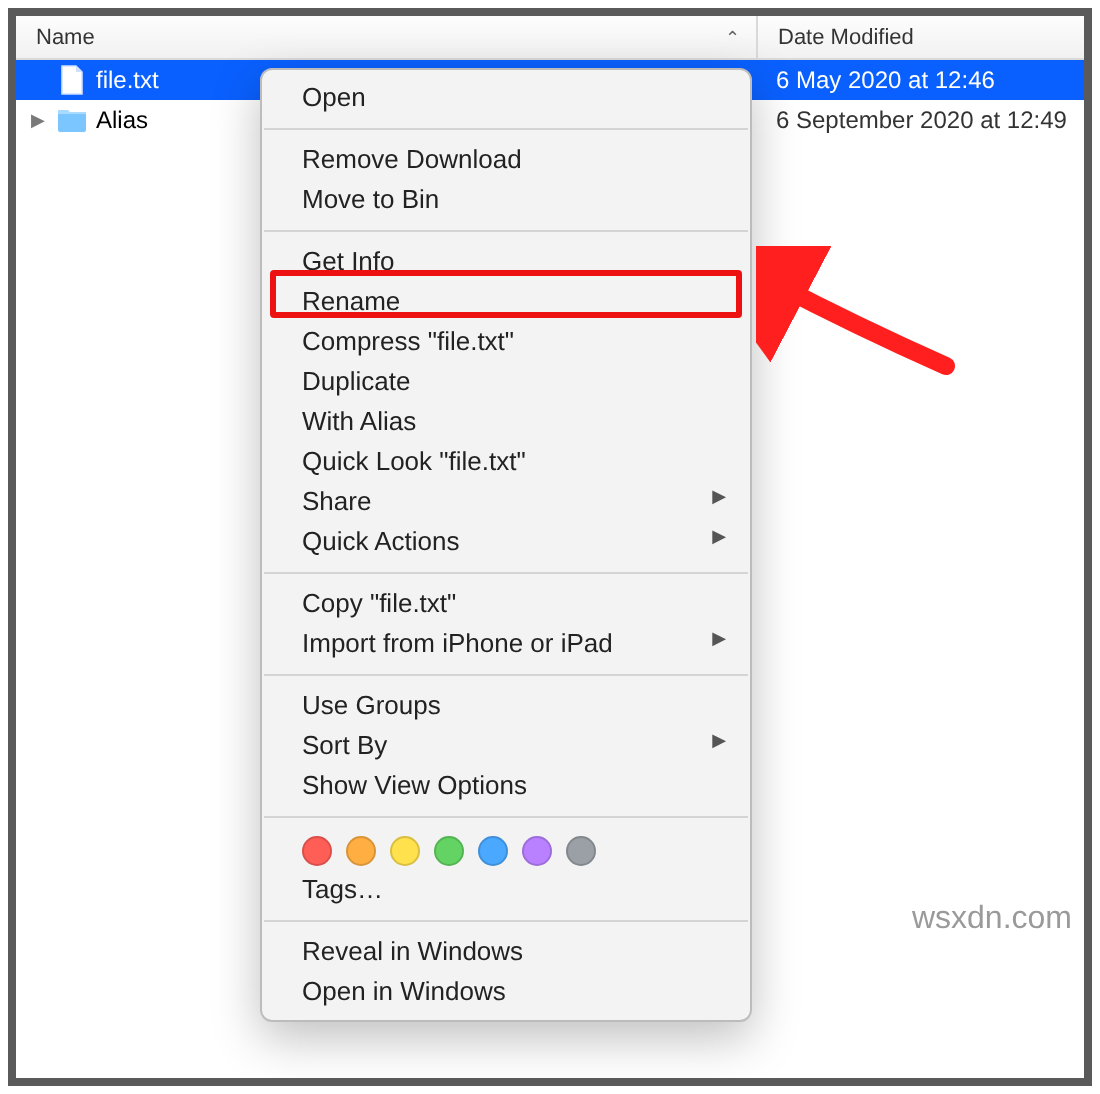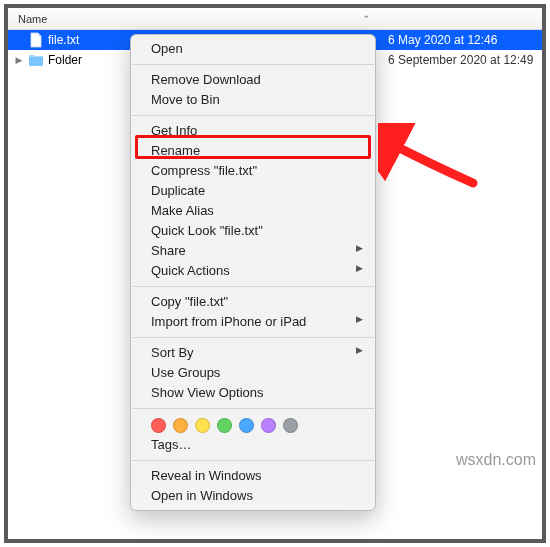--- a/index.html
+++ b/index.html
@@ -43,20 +43,23 @@
 </head>
 <body>
 
 <div class="frame">
 
   <div class="header">
     <div class="col-name">
       <span>Name</span>
       <span class="sort-caret">⌃</span>
     </div>
+    <div class="col-date">
+      <span>Date Modified</span>
+    </div>
   </div>
 
   <div class="rows">
     <div class="row selected">
       <div class="c-name">
         <span class="spacer"></span>
         <span class="file-icon">
           <svg viewBox="0 0 16 16">
               <path fill="#fff" stroke="#cfe0ff" stroke-width=".8" d="M3 1h7l3 3v11H3z"></path>
               <path fill="#cfe0ff" d="M10 1v3h3z"></path>
@@ -69,21 +72,21 @@
 
     <div class="row">
       <div class="c-name">
         <span class="disclosure">▶</span>
         <span class="folder-icon">
           <svg viewBox="0 0 16 16">
               <path fill="#7cc6ff" d="M1 4h5l1 1h8v8a1 1 0 0 1-1 1H2a1 1 0 0 1-1-1z"></path>
               <path fill="#a8dbff" d="M1 3h5l1 1h8v1H1z"></path>
             </svg>
         </span>
-        <span>Folder</span>
+        <span>Alias</span>
       </div>
       <div class="c-date">6 September 2020 at 12:49</div>
     </div>
   </div>
 
   <div class="ctxmenu">
     <div class="mi">
         <span>Open</span>
       </div>
     <div class="sep"></div>
@@ -100,44 +103,44 @@
     <div class="mi">
         <span>Rename</span>
       </div>
     <div class="mi">
         <span>Compress "file.txt"</span>
       </div>
     <div class="mi">
         <span>Duplicate</span>
       </div>
     <div class="mi">
-        <span>Make Alias</span>
+        <span>With Alias</span>
       </div>
     <div class="mi">
         <span>Quick Look "file.txt"</span>
       </div>
     <div class="mi has-sub">
         <span>Share</span>
       </div>
     <div class="mi has-sub">
         <span>Quick Actions</span>
       </div>
     <div class="sep"></div>
     <div class="mi">
         <span>Copy "file.txt"</span>
       </div>
     <div class="mi has-sub">
         <span>Import from iPhone or iPad</span>
       </div>
     <div class="sep"></div>
+    <div class="mi">
+        <span>Use Groups</span>
+      </div>
     <div class="mi has-sub">
         <span>Sort By</span>
-      </div>
-    <div class="mi">
-        <span>Use Groups</span>
       </div>
     <div class="mi">
         <span>Show View Options</span>
       </div>
     <div class="sep"></div>
     <div class="tag-dots">
       <span style="background: rgb(255, 94, 87);"></span>
       <span style="background: rgb(255, 174, 66);"></span>
       <span style="background: rgb(255, 225, 77);"></span>
       <span style="background: rgb(99, 212, 99);"></span>

